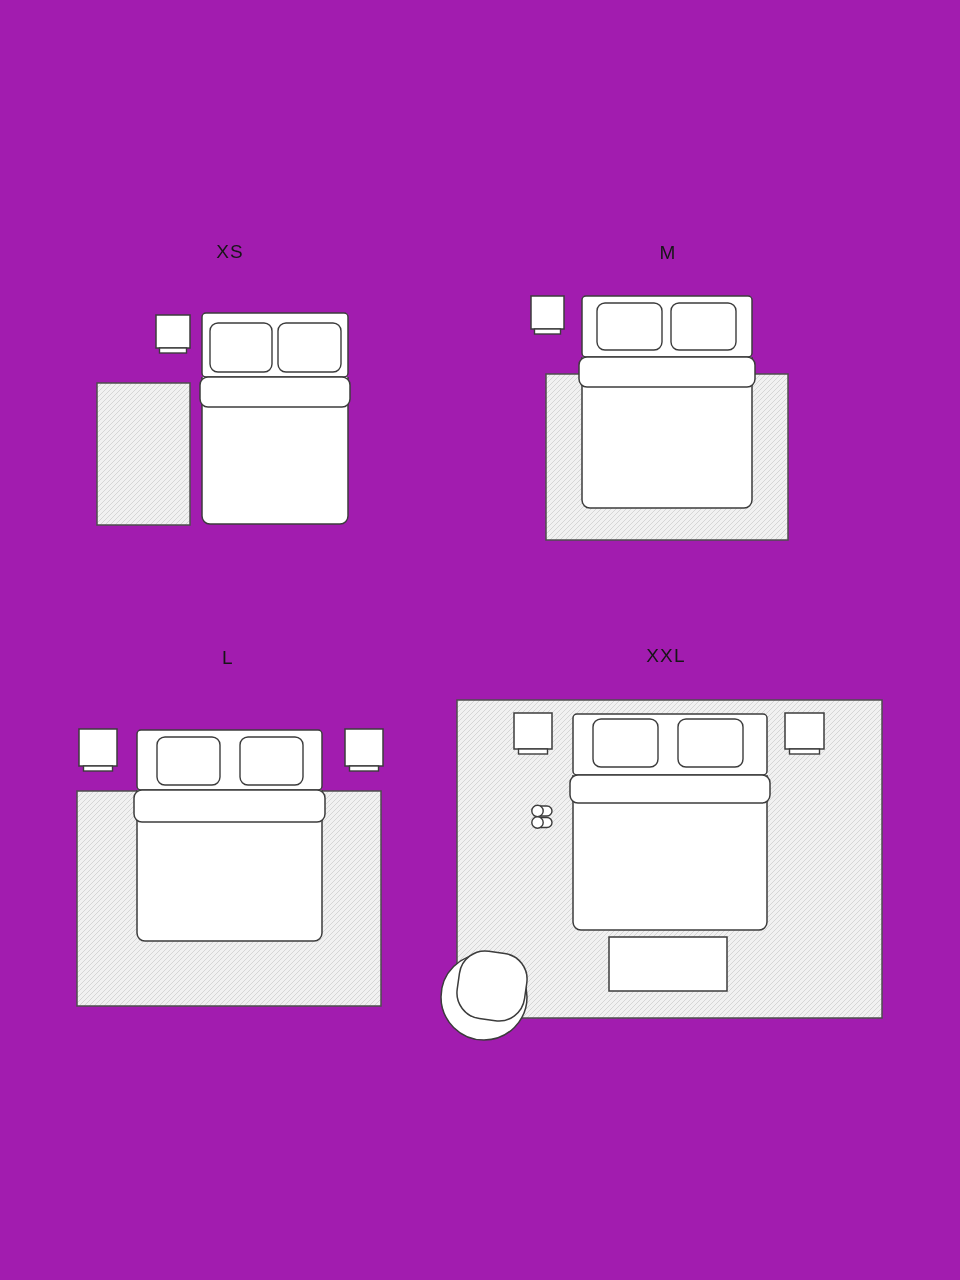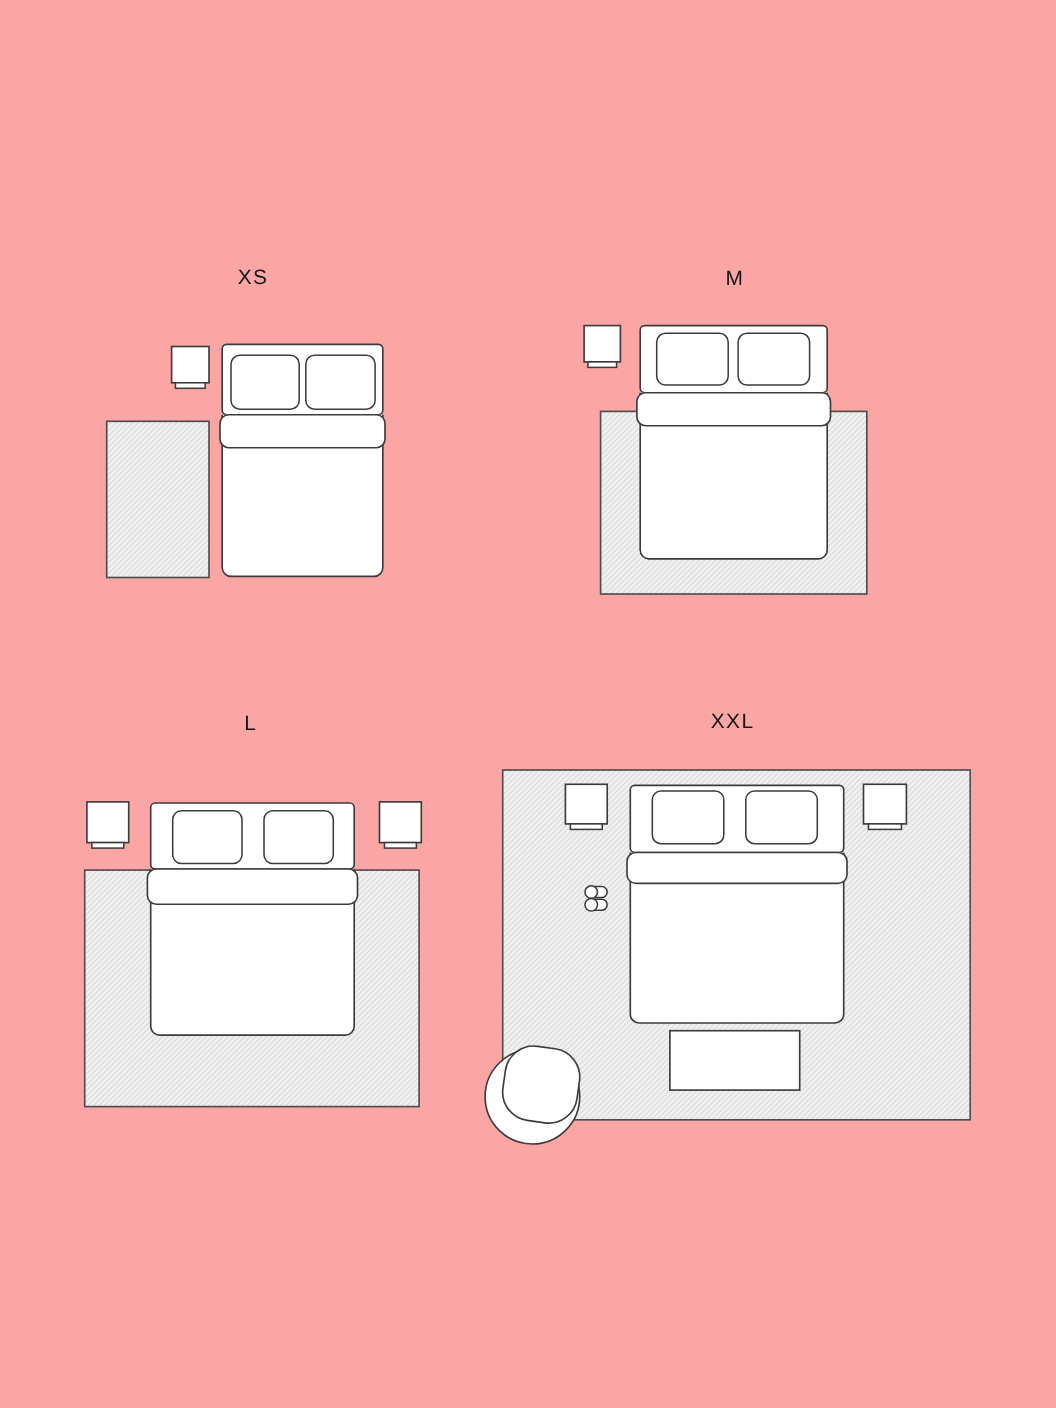--- a/index.html
+++ b/index.html
@@ -1,21 +1,21 @@
 <!DOCTYPE html>
 <html><head>
 <meta charset="utf-8">
 <style>
   html, body { margin: 0; padding: 0; }
   body {
     width: 960px; height: 1280px;
     background: #ffffff;
     font-family: "Liberation Sans", sans-serif;
   }
-  .stage { position: relative; width: 960px; height: 1280px; background: #fca5a5; }
+  .stage { position: relative; width: 960px; height: 1280px; background: #a21caf; }
   svg { display: block; }
   .size-label {
     font-family: "Liberation Sans", sans-serif;
     font-size: 19px;
     font-weight: 500;
     letter-spacing: 1.2px;
     fill: #161616;
     text-anchor: middle;
   }
   .rug   { fill: url(#hatch); stroke: #4d4d4d; stroke-width: 1.5; }

